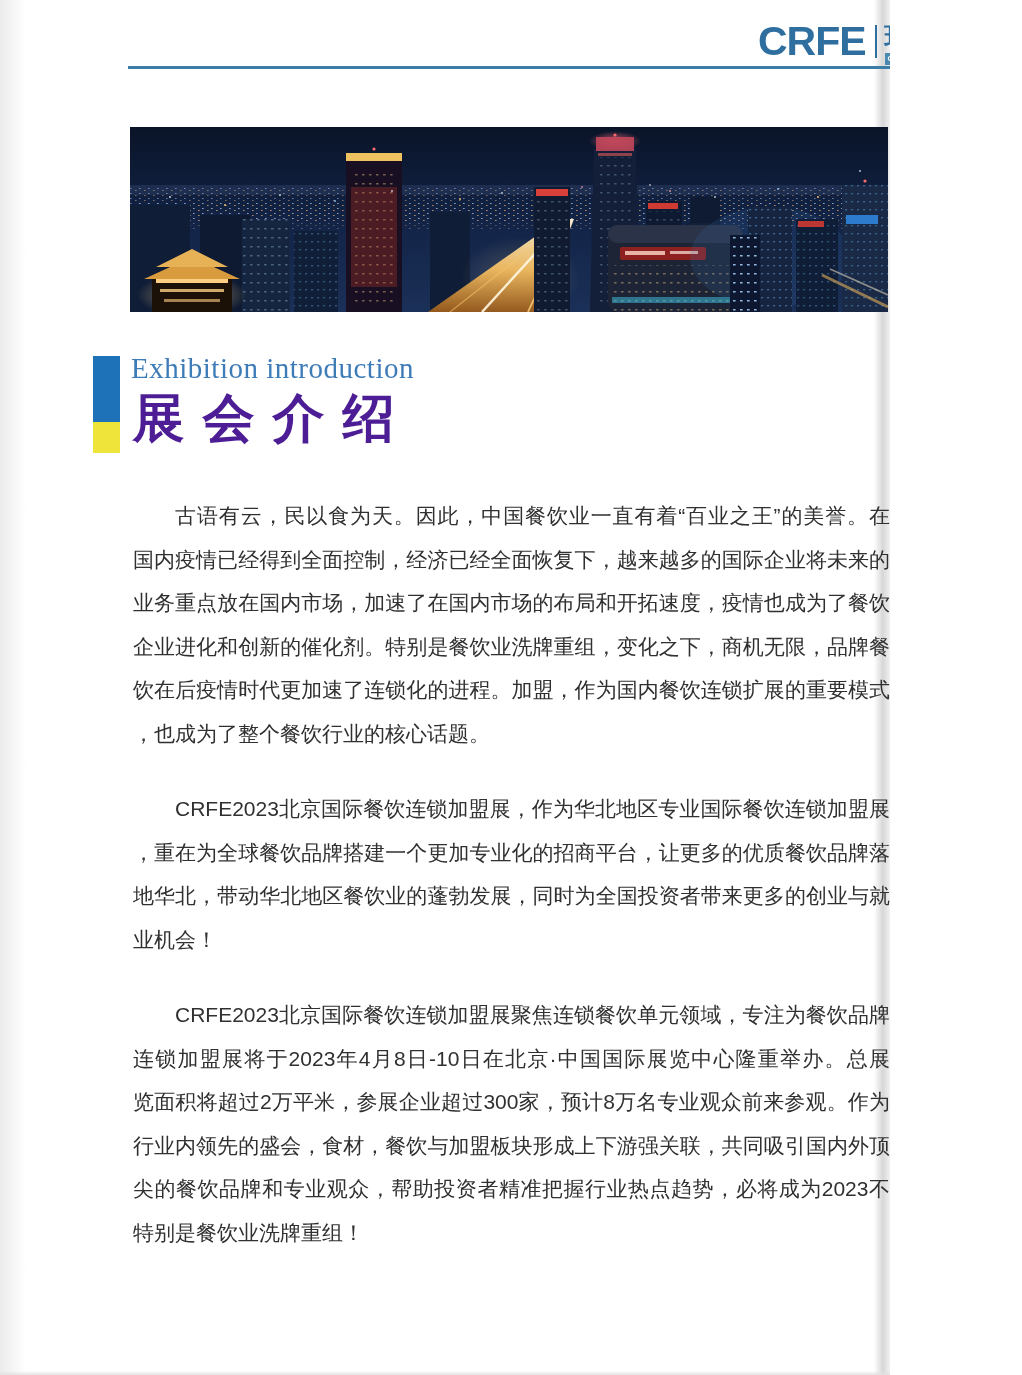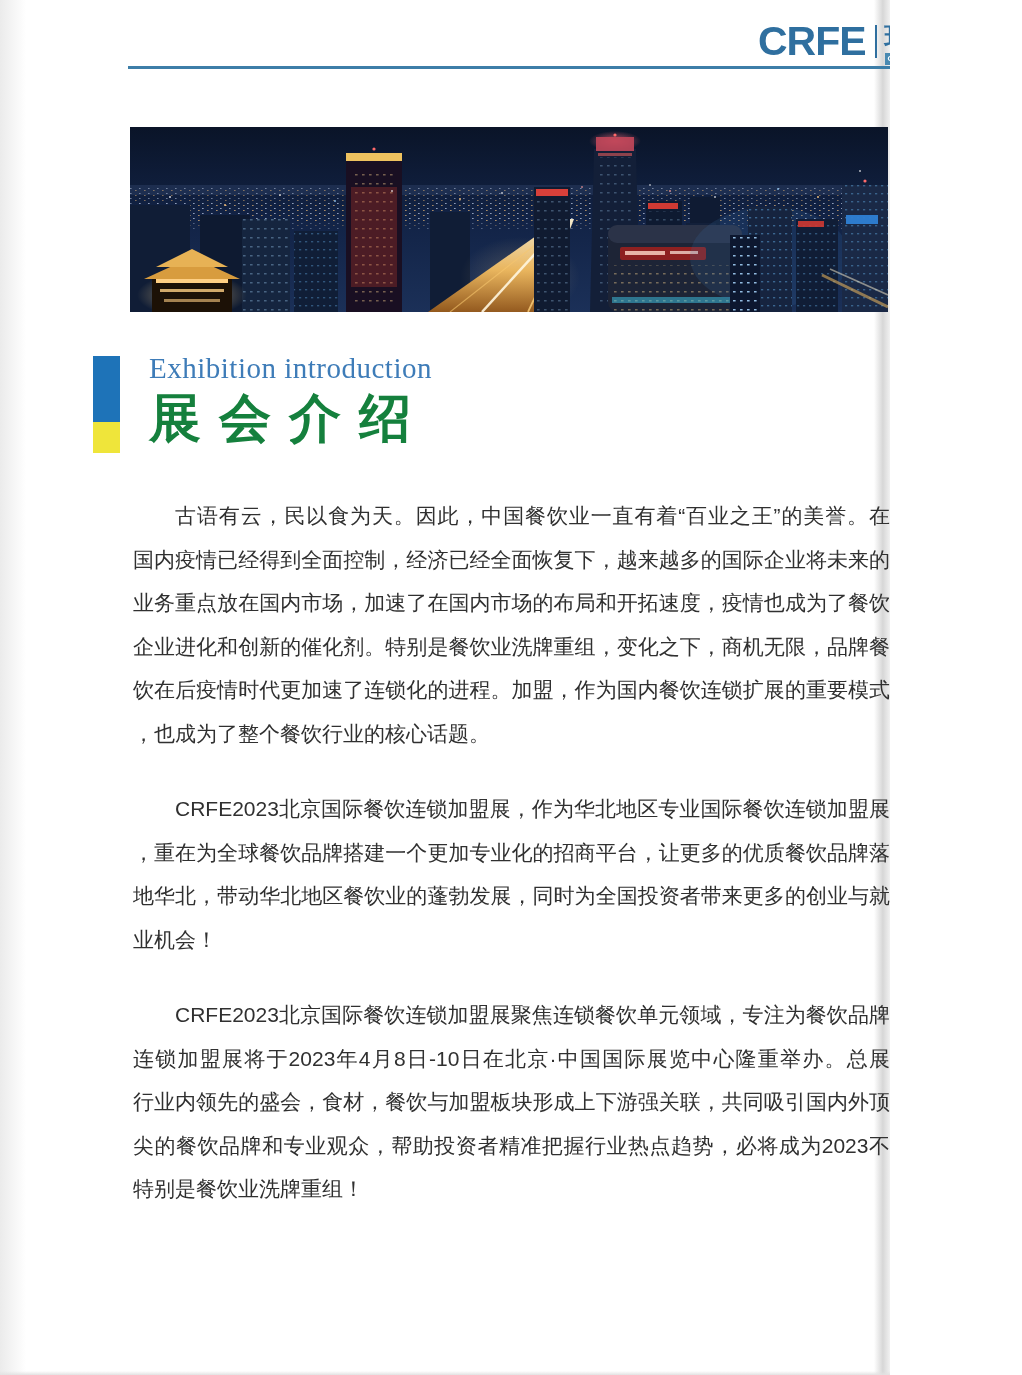--- a/index.html
+++ b/index.html
@@ -53,28 +53,28 @@
   
   .hero {
     position: absolute; left: 130px; top: 127px; width: 758px; height: 185px;
     margin: 0; padding: 0; overflow: hidden;
   }
   .hero svg { display: block; }
   
   .title-bar { position: absolute; left: 93px; top: 356px; width: 27px; height: 97px; }
   .bar-blue { height: 66px; background: #1e73b8; }
   .bar-yellow { height: 31px; background: #efe53a; }
-  .titles { position: absolute; left: 149px; top: 350px; }
+  .titles { position: absolute; left: 131px; top: 350px; text-align: center; }
   .title-en {
     font-family: "Liberation Serif", "DejaVu Serif", serif;
     font-size: 29px; line-height: 37px; color: #3e7cb8; letter-spacing: 0.5px;
   }
   .title-cn {
     font-size: 52px; line-height: 62px; font-weight: 800;
-    color: #15803d; letter-spacing: 18px; white-space: nowrap;
+    color: #4c1d95; letter-spacing: 18px; white-space: nowrap;
   }
   
   .body-text {
     position: absolute; left: 133px; top: 494px; width: 757px;
     color: #303030; font-size: 21px; line-height: 43.5px; font-weight: 400;
   }
   .para { margin: 0 0 32px 0; }
   .ln { text-align: justify; text-align-last: justify; }
   .ln.last { text-align-last: left; }
   .ln.ind { text-indent: 42px; }
@@ -248,19 +248,20 @@
     </div>
     <div class="para">
       <div class="ln ind">CRFE2023北京国际餐饮连锁加盟展，作为华北地区专业国际餐饮连锁加盟展</div>
       <div class="ln">，重在为全球餐饮品牌搭建一个更加专业化的招商平台，让更多的优质餐饮品牌落</div>
       <div class="ln">地华北，带动华北地区餐饮业的蓬勃发展，同时为全国投资者带来更多的创业与就</div>
       <div class="ln last">业机会！</div>
     </div>
     <div class="para">
       <div class="ln ind">CRFE2023北京国际餐饮连锁加盟展聚焦连锁餐饮单元领域，专注为餐饮品牌</div>
       <div class="ln">连锁加盟展将于2023年4月8日-10日在北京·中国国际展览中心隆重举办。总展</div>
+      <div class="ln">览面积将超过2万平米，参展企业超过300家，预计8万名专业观众前来参观。作为</div>
       <div class="ln">行业内领先的盛会，食材，餐饮与加盟板块形成上下游强关联，共同吸引国内外顶</div>
       <div class="ln">尖的餐饮品牌和专业观众，帮助投资者精准把握行业热点趋势，必将成为2023不</div>
       <div class="ln last">特别是餐饮业洗牌重组！</div>
     </div>
   </article>
 
 </div>
 
 </body></html>

